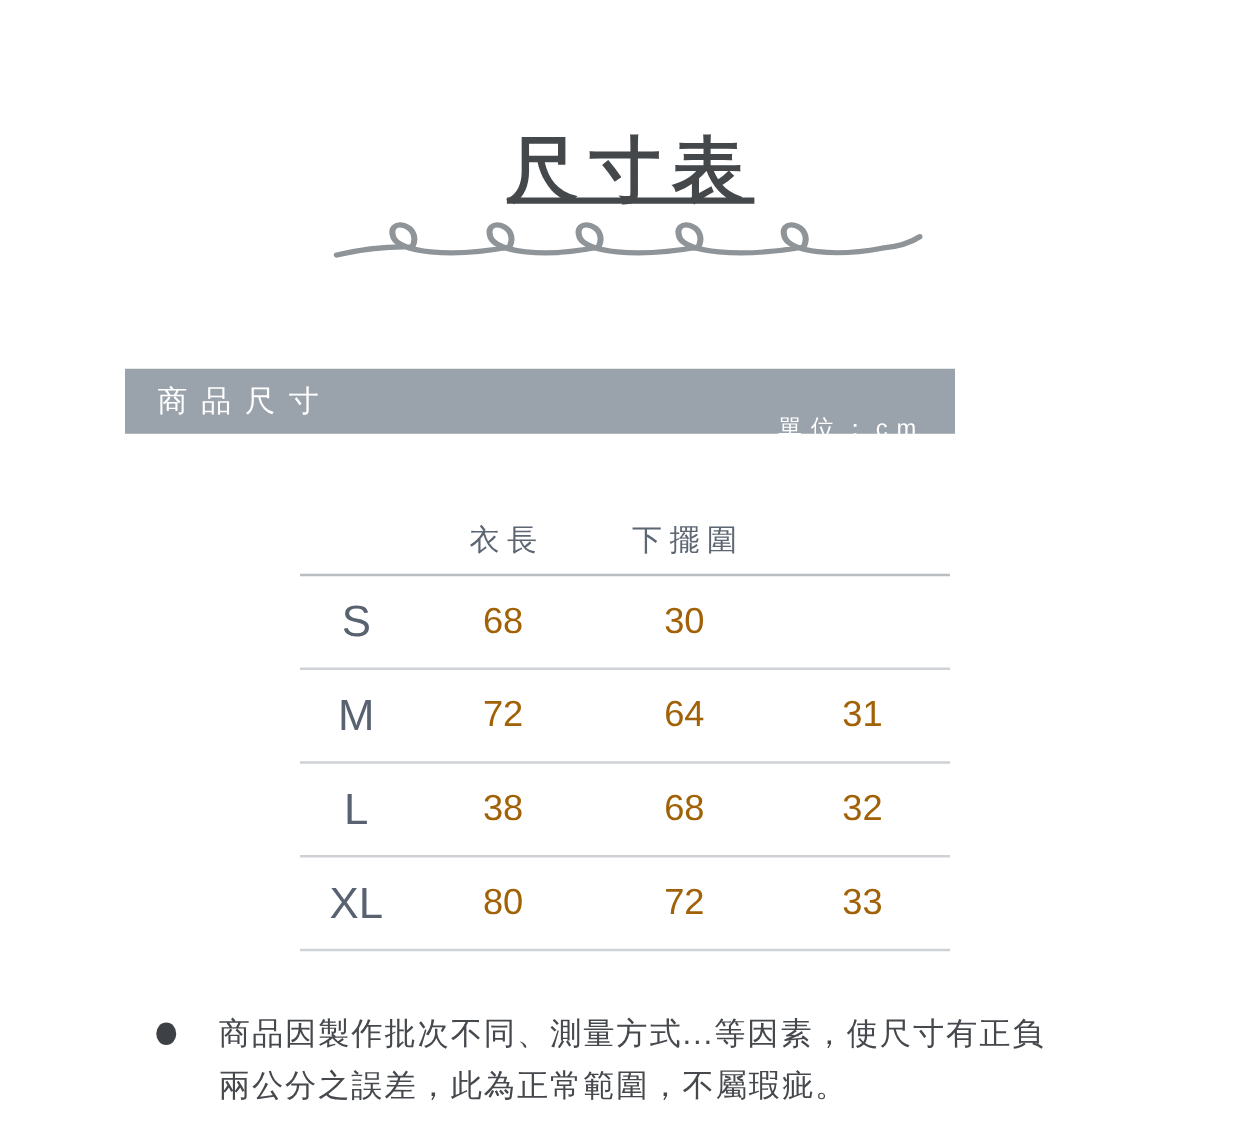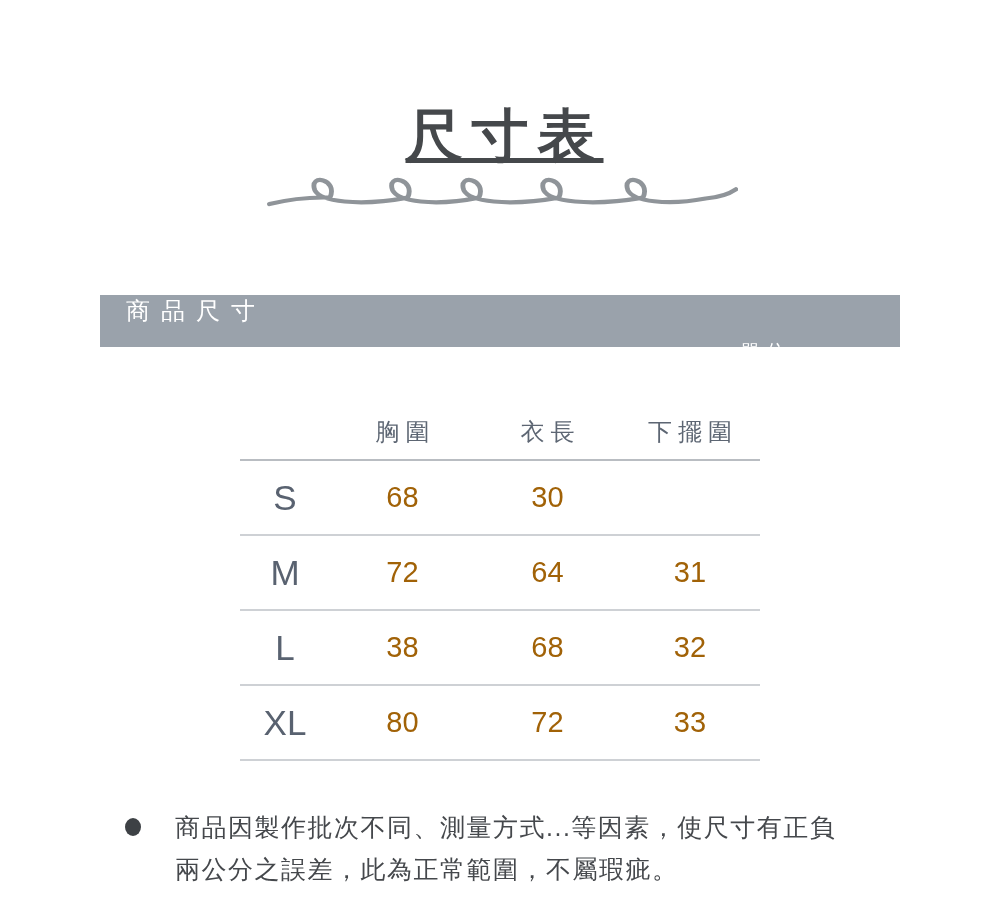--- a/index.html
+++ b/index.html
@@ -29,26 +29,26 @@
   .squiggle {
     position: absolute;
     top: 169px; left: 263px;
     width: 475px; height: 48px;
   }
 
   
   .section-bar {
     position: absolute;
     top: 295px; left: 100px;
-    width: 800px; height: 52px;
+    width: 664px; height: 52px;
     background: #9aa2ab;
     display: flex;
-    align-items: flex-start;
+    align-items: center;
     justify-content: space-between;
-    padding: 0 42px 0 26px;
+    padding: 0 24px 0 26px;
   }
   .section-bar .section-label {
     color: #ffffff;
     font-size: 24px;
     letter-spacing: 11px;
     font-weight: 400;
   }
   .section-bar .unit-label {
     color: #ffffff;
     font-size: 19px;
@@ -138,21 +138,20 @@
 </svg>
 
 <div class="section-bar">
   <span class="section-label">商品尺寸</span>
   <span class="unit-label">單位：cm</span>
 </div>
 
 <div class="size-table">
   <div class="t-row head">
     <div class="t-cell"></div>
-    <div class="t-cell">胸圍</div>
     <div class="t-cell">衣長</div>
     <div class="t-cell">下擺圍</div>
   </div>
 
   <div class="t-row data">
     <div class="t-cell size">S</div>
     <div class="t-cell num">68</div>
     <div class="t-cell num">30</div>
   </div>
 

